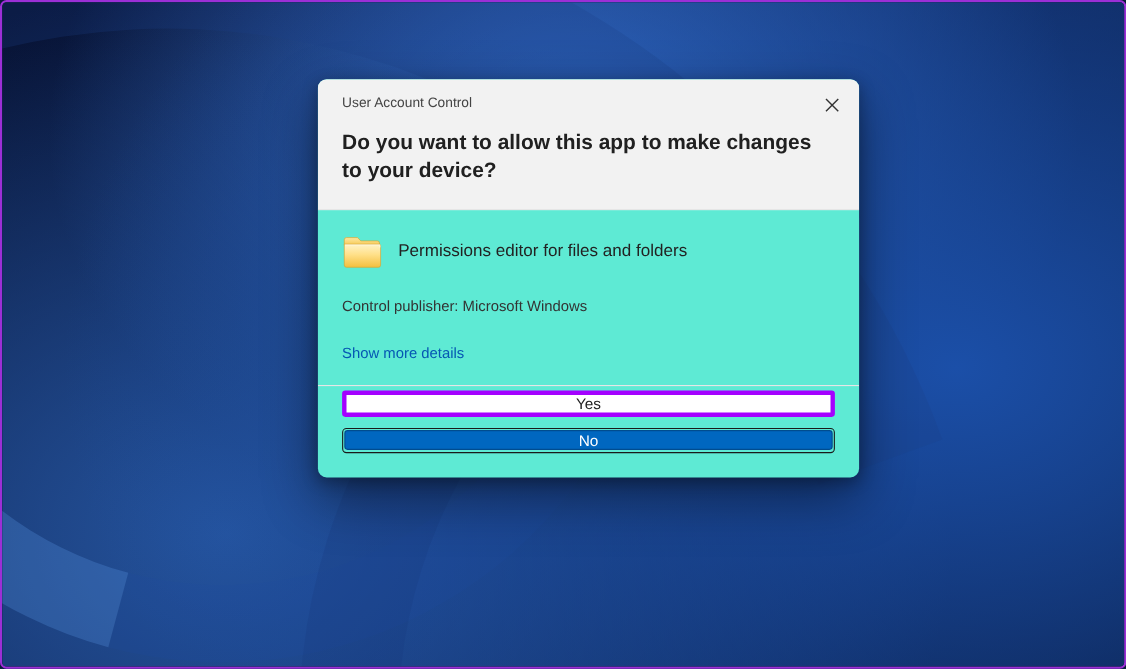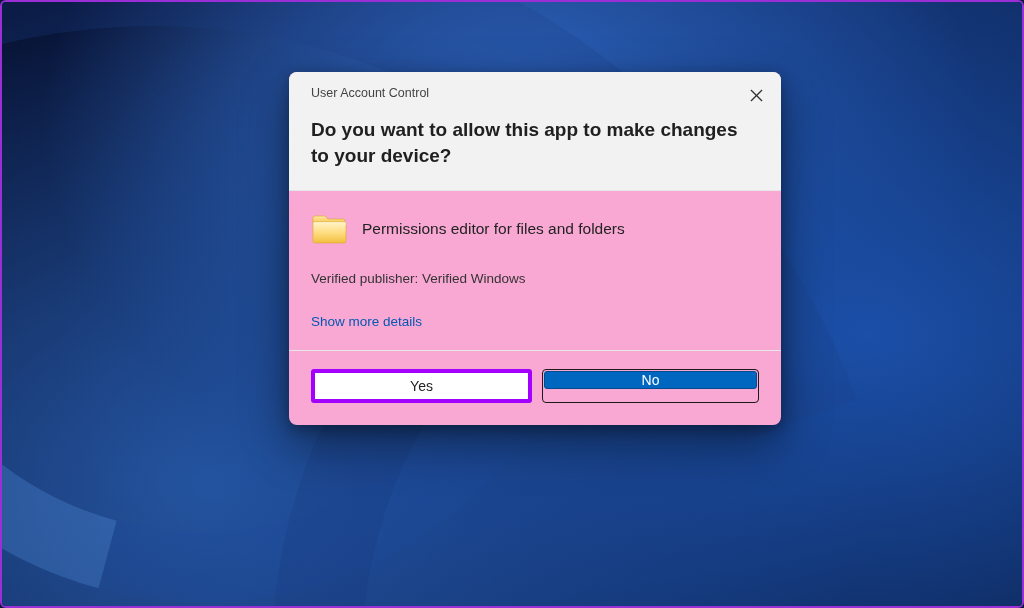--- a/index.html
+++ b/index.html
@@ -32,21 +32,21 @@
     .s2 { width: 1000px; height: 1000px; right: -280px; top: -250px; border-width: 80px; border-right-color: rgba(120,175,245,0.3); border-top-color: rgba(46,97,186,0.22); transform: rotate(10deg); }
     .s3 { width: 1500px; height: 1500px; left: -600px; bottom: -800px; border-width: 120px; border-left-color: rgba(61,117,205,0.28); border-top-color: rgba(28,66,136,0.25); transform: rotate(25deg); }
     .s4 { width: 800px; height: 800px; left: -200px; top: -200px; border-width: 70px; border-left-color: rgba(92,150,228,0.28); border-bottom-color: rgba(32,78,160,0.2); transform: rotate(-30deg); }
     .s5 { width: 1100px; height: 1100px; right: -350px; bottom: -600px; border-width: 90px; border-bottom-color: rgba(72,130,216,0.3); border-left-color: rgba(23,58,126,0.22); transform: rotate(40deg); }
 
     .uac-dialog {
       position: absolute;
       left: 287px;
       top: 70px;
       width: 492px;
-      background: #f9a8d4;
+      background: #5eead4;
       border-radius: 8px;
       box-shadow: 0 18px 48px rgba(0,0,0,0.45), 0 4px 14px rgba(0,0,0,0.3);
       overflow: hidden;
     }
     .uac-header {
       background: #f2f2f2;
       padding: 14px 22px 22px 22px;
       border-bottom: 1px solid #e6e6e6;
       position: relative;
     }
@@ -81,23 +81,24 @@
 
     .uac-body { padding: 22px 22px 20px 22px; }
     .app-row { display: flex; align-items: center; gap: 15px; margin-bottom: 26px; }
     .folder-icon { width: 36px; height: 32px; flex-shrink: 0; }
     .app-name { font-size: 15.5px; color: #222; }
     .publisher { font-size: 13.5px; color: #333; margin-bottom: 26px; }
     .more-details { font-size: 13.5px; color: #0557b3; cursor: pointer; display: inline-block; text-align: center; }
 
     .uac-footer {
       border-top: 1px solid #e6e6e6;
-      padding: 18px 22px 22px 22px;
+      padding: 4px 22px 22px 22px;
       display: flex;
       gap: 10px;
+      flex-direction: column;
     }
     .btn {
       flex: 1;
       height: 34px;
       font-size: 14px;
       font-family: inherit;
       cursor: pointer;
       display: flex;
       align-items: center;
       justify-content: center;
@@ -162,21 +163,21 @@
             <stop offset="0.45" stop-color="#ffe089"></stop>
             <stop offset="1" stop-color="#f3bf3e"></stop>
           </linearGradient>
         </defs>
         <path d="M2 5 Q2 3 4 3 L14 3 L17 6 L32 6 Q34 6 34 8 L34 10 L2 10 Z" fill="url(#fgTab)" stroke="#d9a52e" stroke-width="0.6"></path>
         <path d="M2 9 L34 9 Q35 9 35 11 L35 28 Q35 30 33 30 L4 30 Q2 30 2 28 Z" fill="url(#fgFront)" stroke="#d9a52e" stroke-width="0.6"></path>
         <path d="M2.6 9.6 L34.4 9.6 L34.4 12" fill="none" stroke="#fff" stroke-opacity="0.55" stroke-width="0.9"></path>
       </svg>
       <div class="app-name">Permissions editor for files and folders</div>
     </div>
-    <div class="publisher">Verified publisher: Verified Windows</div>
+    <div class="publisher">Control publisher: Microsoft Windows</div>
     <a class="more-details">Show more details</a>
   </div>
 
   <div class="uac-footer">
     <button class="btn btn-yes">Yes</button>
     <div class="btn-no-wrap">
       <button class="btn-no">No</button>
     </div>
   </div>
 </div>

